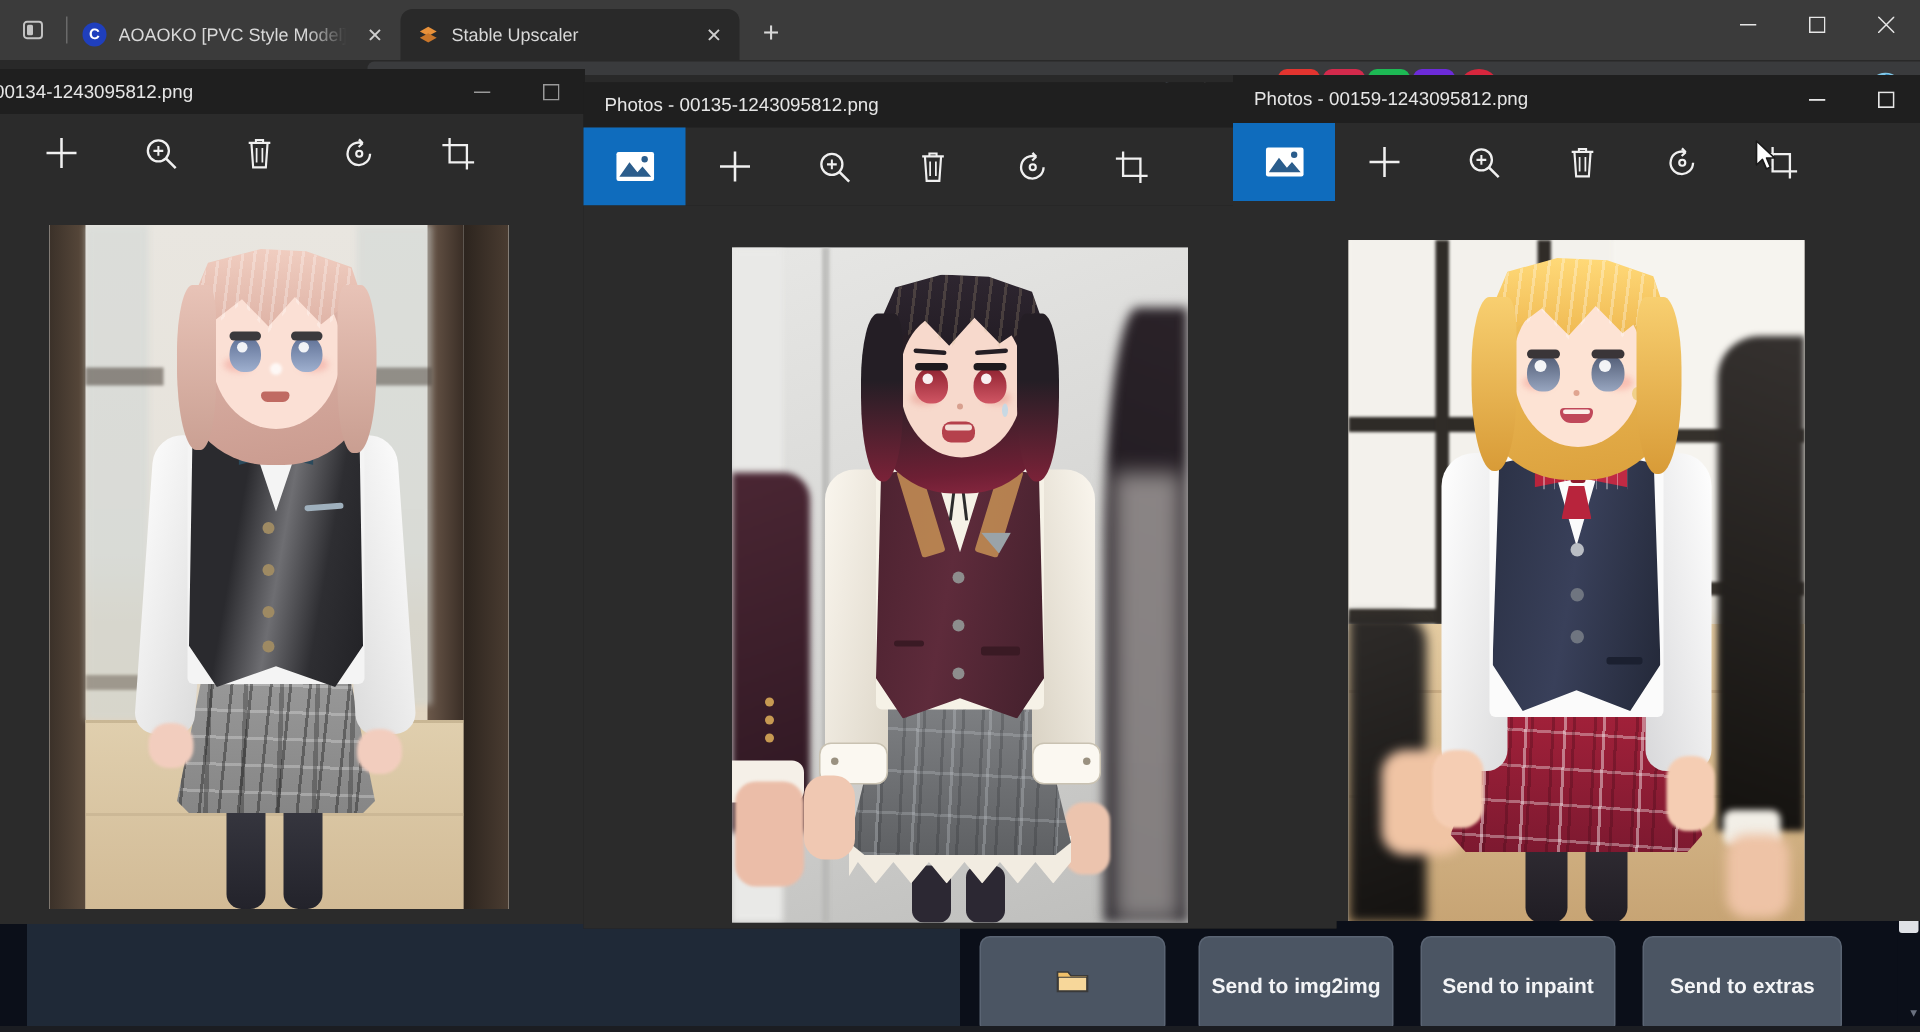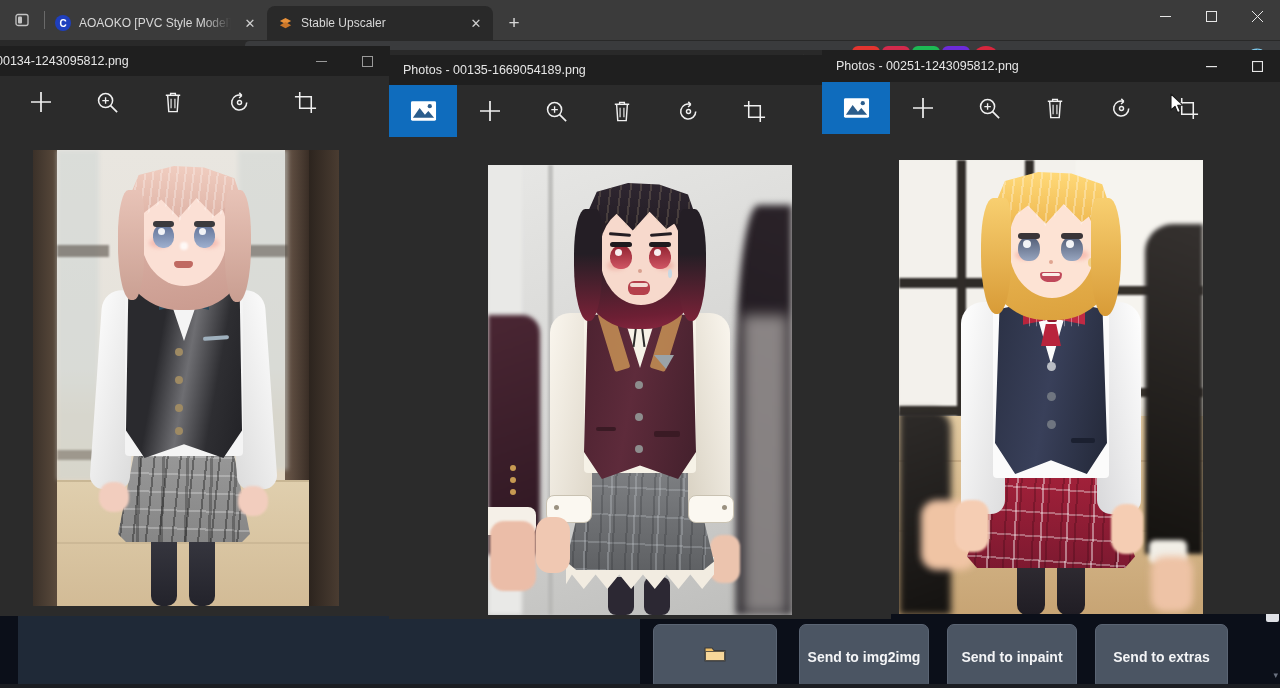--- a/index.html
+++ b/index.html
@@ -483,21 +483,21 @@
              clip-path:polygon(4% 52%,14% 12%,42% 0,66% 2%,90% 16%,98% 56%,86% 50%,74% 66%,60% 42%,46% 68%,32% 44%,18% 62%);"></div>
 
         <div style="left:85px;top:40px;width:26px;height:110px;background:linear-gradient(180deg,#e8c3b7,#caa093);border-radius:40% 20% 40% 50%;"></div>
         <div style="left:192px;top:40px;width:26px;height:112px;background:linear-gradient(180deg,#e8c3b7,#c99e91);border-radius:20% 40% 50% 40%;"></div>
       </div>
     </div>
   </div>
 
   <div class="photos-win" style="left:389px; top:55px; width:502px; height:564px;">
     <div class="photos-title">
-      <span class="photos-title-text">Photos - 00135-1669054189.png</span>
+      <span class="photos-title-text">Photos - 00135-1243095812.png</span>
       <div class="photos-wc">
         <div class="b">
           <svg width="11" height="11" viewBox="0 0 11 11">
               <rect x="0" y="5" width="11" height="1" fill="#9a9a9a"></rect>
             </svg>
         </div>
         <div class="b" style="width:36px;">
           <svg width="11" height="11" viewBox="0 0 11 11">
               <rect x="0.5" y="0.5" width="10" height="10" fill="none" stroke="#9a9a9a" stroke-width="1"></rect>
             </svg>
@@ -654,21 +654,21 @@
              clip-path:polygon(4% 50%,14% 12%,40% 0,66% 2%,90% 16%,98% 54%,86% 48%,72% 64%,58% 40%,44% 66%,30% 42%,16% 60%);"></div>
 
         <div style="left:86px;top:44px;width:28px;height:112px;background:linear-gradient(180deg,#241e25 40%,#7b2238 100%);border-radius:40% 20% 45% 50%;"></div>
         <div style="left:190px;top:44px;width:28px;height:112px;background:linear-gradient(180deg,#241e25 40%,#7b2238 100%);border-radius:20% 40% 50% 45%;"></div>
       </div>
     </div>
   </div>
 
   <div class="photos-win" style="left:822px; top:50px; width:458px; height:564px;">
     <div class="photos-title" style="height:32px;">
-      <span class="photos-title-text">Photos - 00251-1243095812.png</span>
+      <span class="photos-title-text">Photos - 00159-1243095812.png</span>
       <div class="photos-wc" style="height:32px;">
         <div class="b" style="height:32px;">
           <svg width="11" height="11" viewBox="0 0 11 11">
               <rect x="0" y="5" width="11" height="1.2" fill="#e6e6e6"></rect>
             </svg>
         </div>
         <div class="b" style="height:32px;">
           <svg width="11" height="11" viewBox="0 0 11 11">
               <rect x="0.5" y="0.5" width="10" height="10" fill="none" stroke="#e6e6e6" stroke-width="1.2"></rect>
             </svg>

